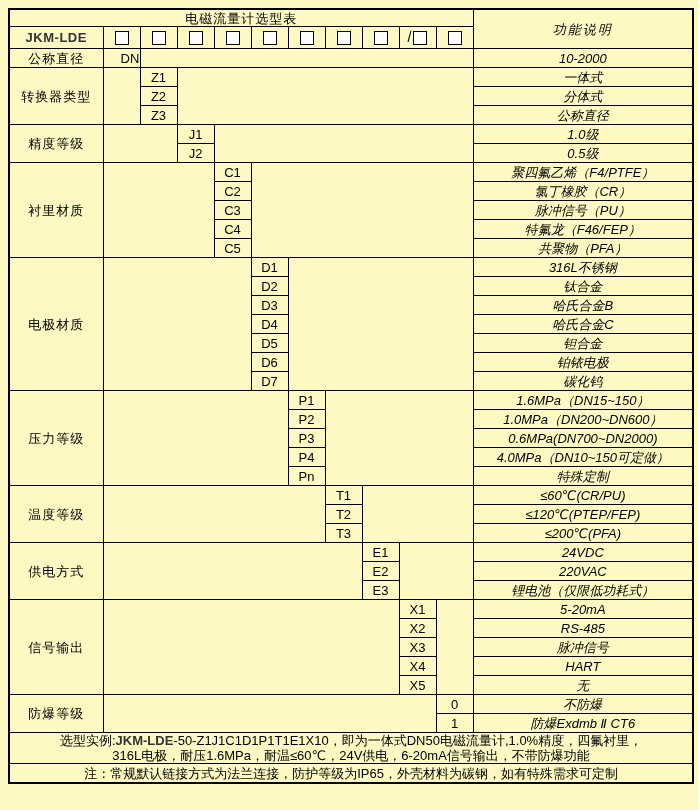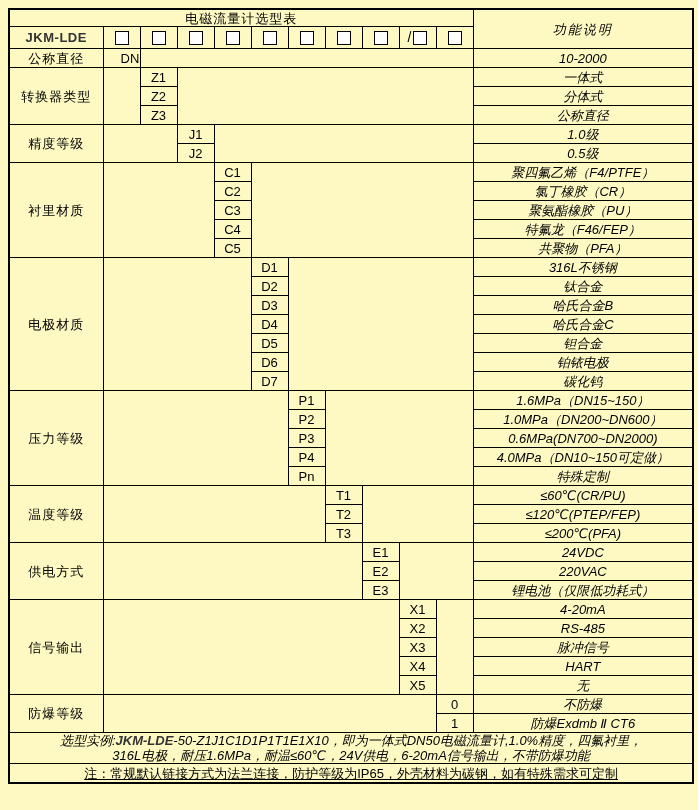--- a/index.html
+++ b/index.html
@@ -54,32 +54,30 @@
     vertical-align: middle;
     background: #fff;
   }
   span.slash { margin-right: 2px; font-size: 14px; }
   td.example-cell {
     height: 54px;
     font-size: 14px;
     line-height: 21px;
     white-space: normal;
     padding: 2px 4px;
-    font-style: italic;
   }
   td.example-cell .model {
     font-weight: bold;
     color: #333333;
   }
   td.note-cell {
     height: 22px;
     font-size: 14px;
     text-align: left;
     padding-left: 5px;
-    text-decoration: underline;
   }
 </style>
 </head>
 <body>
 
 <div class="canvas">
   <table class="sel">
     <colgroup>
       <col style="width:94px">
       <col style="width:37px">
@@ -150,21 +148,21 @@
           <td class="code">C1</td>
           <td colspan="6" rowspan="5"></td>
           <td class="desc">聚四氟乙烯（F4/PTFE）</td>
         </tr>
         <tr>
           <td class="code">C2</td>
           <td class="desc">氯丁橡胶（CR）</td>
         </tr>
         <tr>
           <td class="code">C3</td>
-          <td class="desc">聚氨酯橡胶（PU）</td>
+          <td class="desc">脉冲信号（PU）</td>
         </tr>
         <tr>
           <td class="code">C4</td>
           <td class="desc">特氟龙（F46/FEP）</td>
         </tr>
         <tr>
           <td class="code">C5</td>
           <td class="desc">共聚物（PFA）</td>
         </tr>
         <tr>
@@ -249,21 +247,21 @@
         </tr>
         <tr>
           <td class="code">E3</td>
           <td class="desc">锂电池（仅限低功耗式）</td>
         </tr>
         <tr>
           <td class="cat" rowspan="5">信号输出</td>
           <td colspan="8" rowspan="5"></td>
           <td class="code">X1</td>
           <td colspan="1" rowspan="5"></td>
-          <td class="desc">4-20mA</td>
+          <td class="desc">5-20mA</td>
         </tr>
         <tr>
           <td class="code">X2</td>
           <td class="desc">RS-485</td>
         </tr>
         <tr>
           <td class="code">X3</td>
           <td class="desc">脉冲信号</td>
         </tr>
         <tr>

